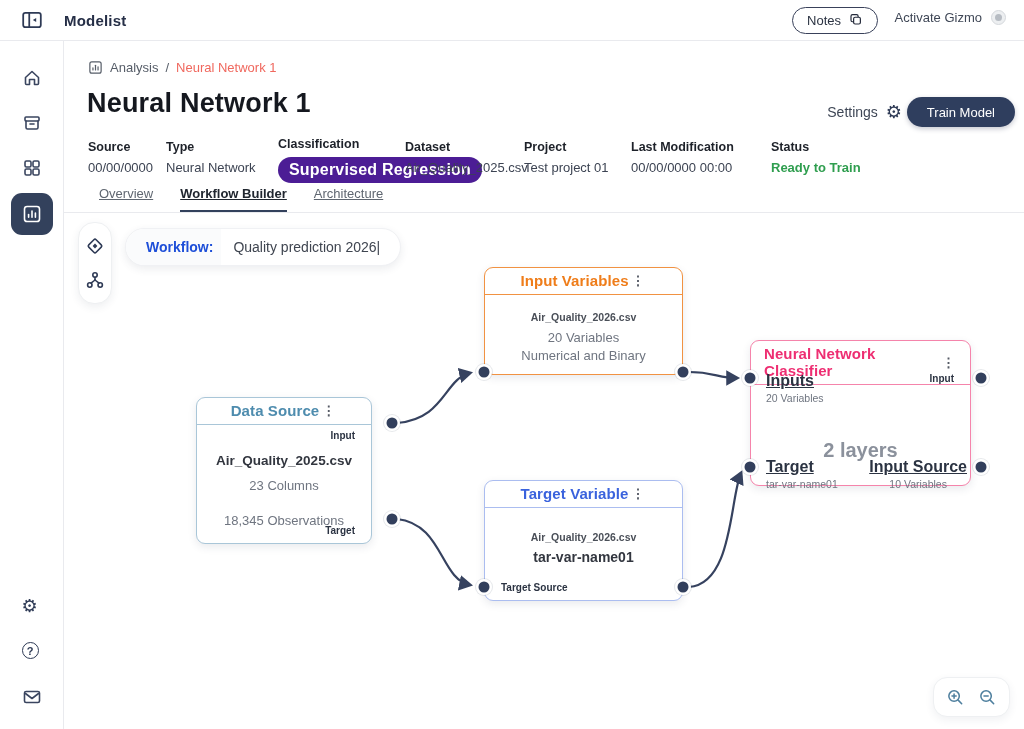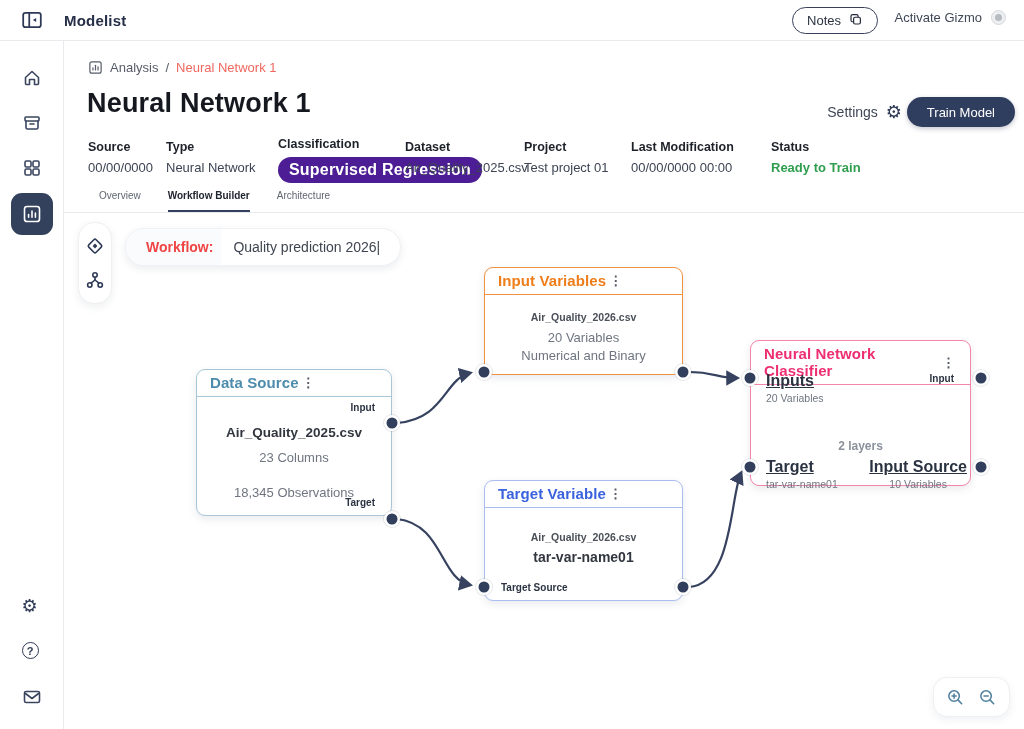--- a/index.html
+++ b/index.html
@@ -43,61 +43,61 @@
                background:#2f3e5e; color:#fff; font-size:13px; font-weight:500; cursor:pointer; box-shadow:0 2px 5px rgba(30,40,70,.25); }
 
   .meta-col { position:absolute; top:99px; }
   .meta-label { font-size:12.5px; font-weight:700; color:#1d2129; margin-bottom:6px; }
   .meta-value { font-size:13px; color:#3c4352; }
   .badge { display:inline-block; background:#4c1d95; color:#fff; font-size:16px; font-weight:700;
            padding:4px 11px; border-radius:999px; letter-spacing:.2px; }
   .status-green { color:#2f9e4f; font-weight:700; }
 
   .tabs { position:absolute; left:35px; bottom:0; display:flex; gap:27px; }
-  .tab { font-size:10px; color:#5f6670; padding-bottom:9px; cursor:pointer; border-bottom:2.5px solid transparent; }
+  .tab { font-size:13px; color:#5f6670; padding-bottom:9px; cursor:pointer; border-bottom:2.5px solid transparent;text-decoration:underline; }
   .tab.active { color:#20262f; font-weight:700; border-bottom-color:#33415c; }
 
   
   .canvas { position:absolute; left:64px; top:213px; right:0; bottom:0; background:#fff; }
 
   .canvas-toolbar { position:absolute; left:14px; top:9px; width:34px; height:82px; background:#fff; border:1px solid #eef0f2;
                     border-radius:16px; box-shadow:0 3px 8px rgba(40,50,80,.08); display:flex; flex-direction:column;
                     align-items:center; justify-content:space-evenly; }
   .tool-btn { width:20px; height:20px; color:#2e3a55; cursor:pointer; }
   .tool-btn svg { width:20px; height:20px; display:block; }
 
   .workflow-pill { position:absolute; left:61px; top:15px; height:38px; display:flex; align-items:center; background:#fff;
                    border:1px solid #f0f1f4; border-radius:19px; box-shadow:0 3px 8px rgba(40,50,80,.09); overflow:hidden; }
-  .workflow-label { padding:0 8px 0 20px; font-size:14px; font-weight:700; color:#ef4444; background:#fafbfc;
+  .workflow-label { padding:0 8px 0 20px; font-size:14px; font-weight:700; color:#1d4ed8; background:#fafbfc;
                     height:100%; display:flex; align-items:center; }
   .workflow-value { padding:0 20px 0 12px; font-size:14px; color:#3f4550; min-width:160px; cursor:text; }
 
   .edges { position:absolute; left:0; top:0; width:960px; height:516px; pointer-events:none; }
 
   .node { position:absolute; background:#fff; border-radius:9px; box-shadow:0 3px 9px rgba(40,50,80,.10); }
-  .node-header { display:flex; align-items:center; justify-content:flex-start; padding:4px 12px 5px 13px; }
+  .node-header { display:flex; align-items:center; justify-content:center; padding:4px 12px 5px 13px; }
   .node-title { font-size:15px; font-weight:700; letter-spacing:.1px; }
   .kebab { font-size:13px; font-weight:700; color:#565b66; cursor:pointer; line-height:1; padding:2px 3px; }
-  .node-ds { left:132px; top:156px; width:196px; height:147px; border:1.5px solid #a9c6d8; }
+  .node-ds { left:132px; top:184px; width:176px; height:147px; border:1.5px solid #a9c6d8; }
   .node-ds .node-header { border-bottom:1px solid #a9c6d8; }
   .node-ds .node-title { color:#4e8cae; }
   .node-iv { left:420px; top:54px; width:199px; height:108px; border:1.5px solid #f19242; }
   .node-iv .node-header { border-bottom:1px solid #f19242; }
   .node-iv .node-title { color:#ef7d1a; }
   .node-tv { left:420px; top:267px; width:199px; height:121px; border:1.5px solid #abbdf0; }
   .node-tv .node-header { border-bottom:1px solid #abbdf0; }
   .node-tv .node-title { color:#3a62dd; }
   .node-nn { left:686px; top:127px; width:221px; height:146px; border:1.5px solid #f584ab; }
   .node-nn .node-header { border-bottom:1px solid #f584ab; }
   .node-nn .node-title { color:#ee2e72; }
 
   .file-name { text-align:center; font-size:13.5px; font-weight:700; color:#32363f; }
   .file-name.small { font-size:10.5px; color:#4a4f58; }
   .detail { text-align:center; font-size:13px; color:#6f7580; }
-  .center-text { text-align:center; font-size:12px; font-weight:700; color:#8b919c; }
+  .center-text { text-align:center; font-size:20px; font-weight:700; color:#8b919c; }
   .var-name { text-align:center; font-size:14px; font-weight:700; color:#32363f; }
 
   .port-label { position:absolute; font-size:10px; font-weight:700; color:#2b3342; }
   .mini-label { font-size:16px; font-weight:700; color:#2b3342; line-height:1.3;text-decoration:underline; }
   .mini-value { font-size:10.5px; color:#6f7580; line-height:1.3; }
 
   .port { position:absolute; width:11px; height:11px; border-radius:50%; background:#323f5c;
           box-shadow:0 0 0 2.5px #fff, 0 0 0 3.5px rgba(50,63,92,.12); transform:translate(-50%,-50%); cursor:crosshair; z-index:3; }
 
   .zoom-ctrl { position:absolute; right:14px; bottom:12px; width:77px; height:40px; background:#fff; border:1px solid #eef0f2;

